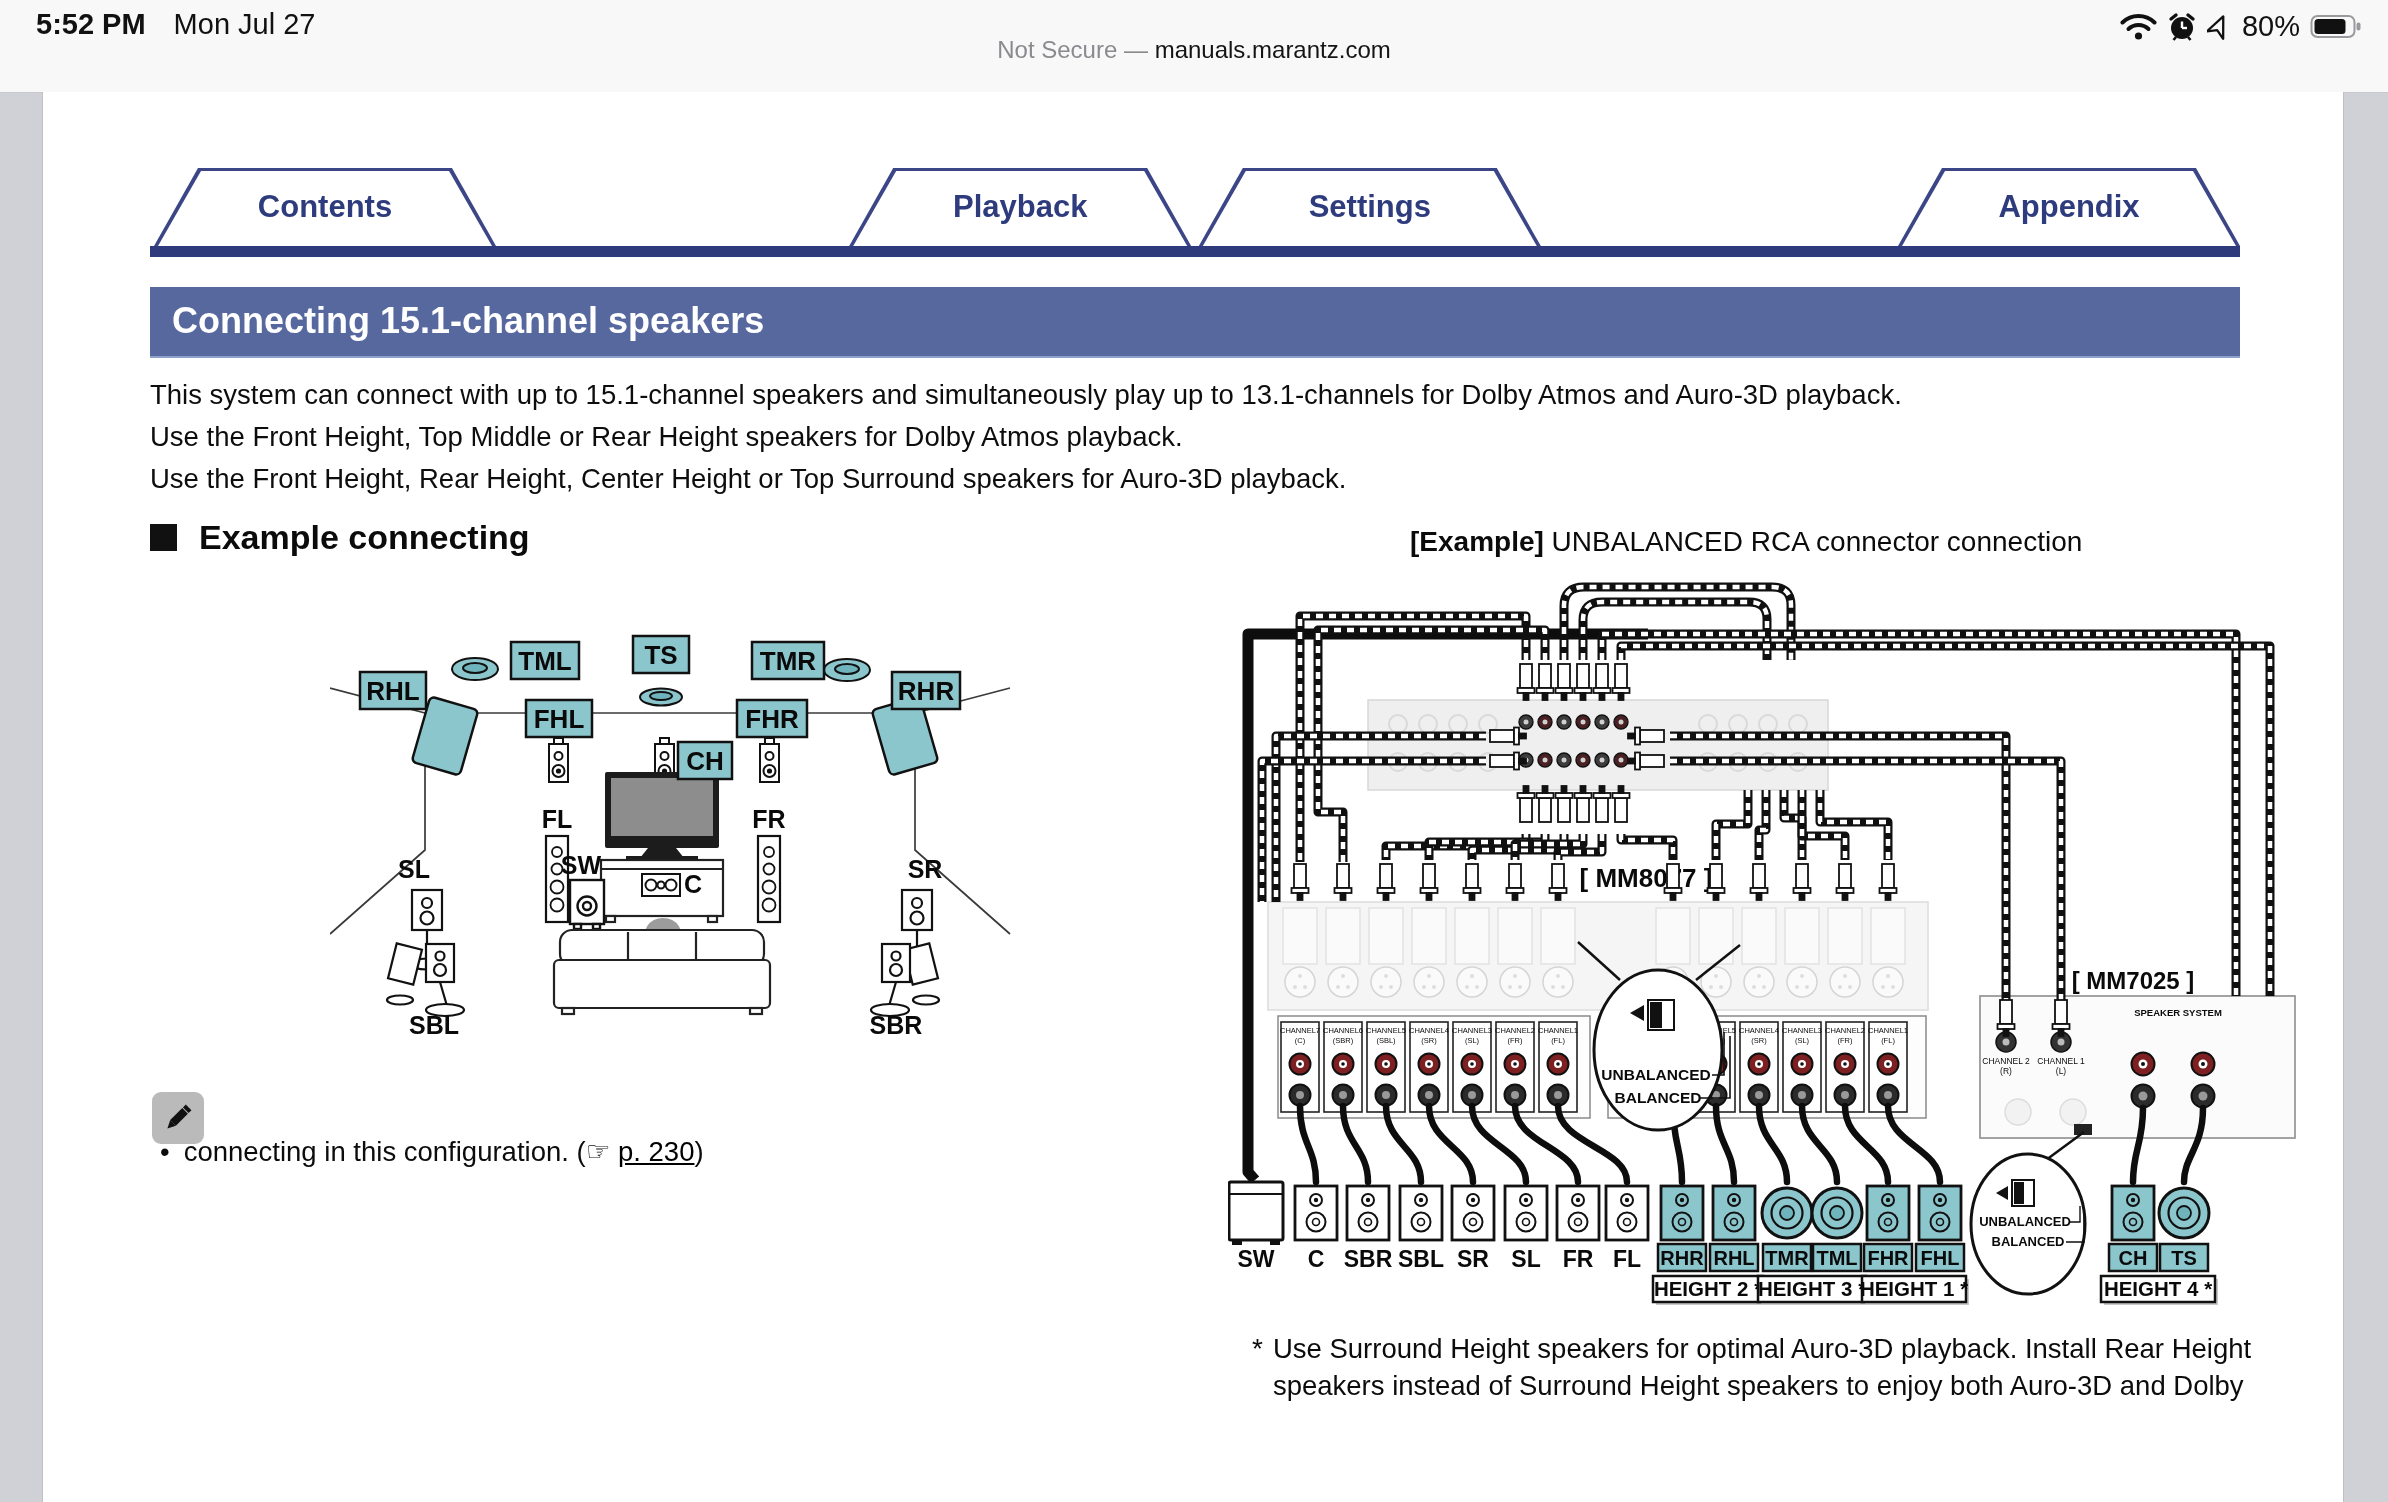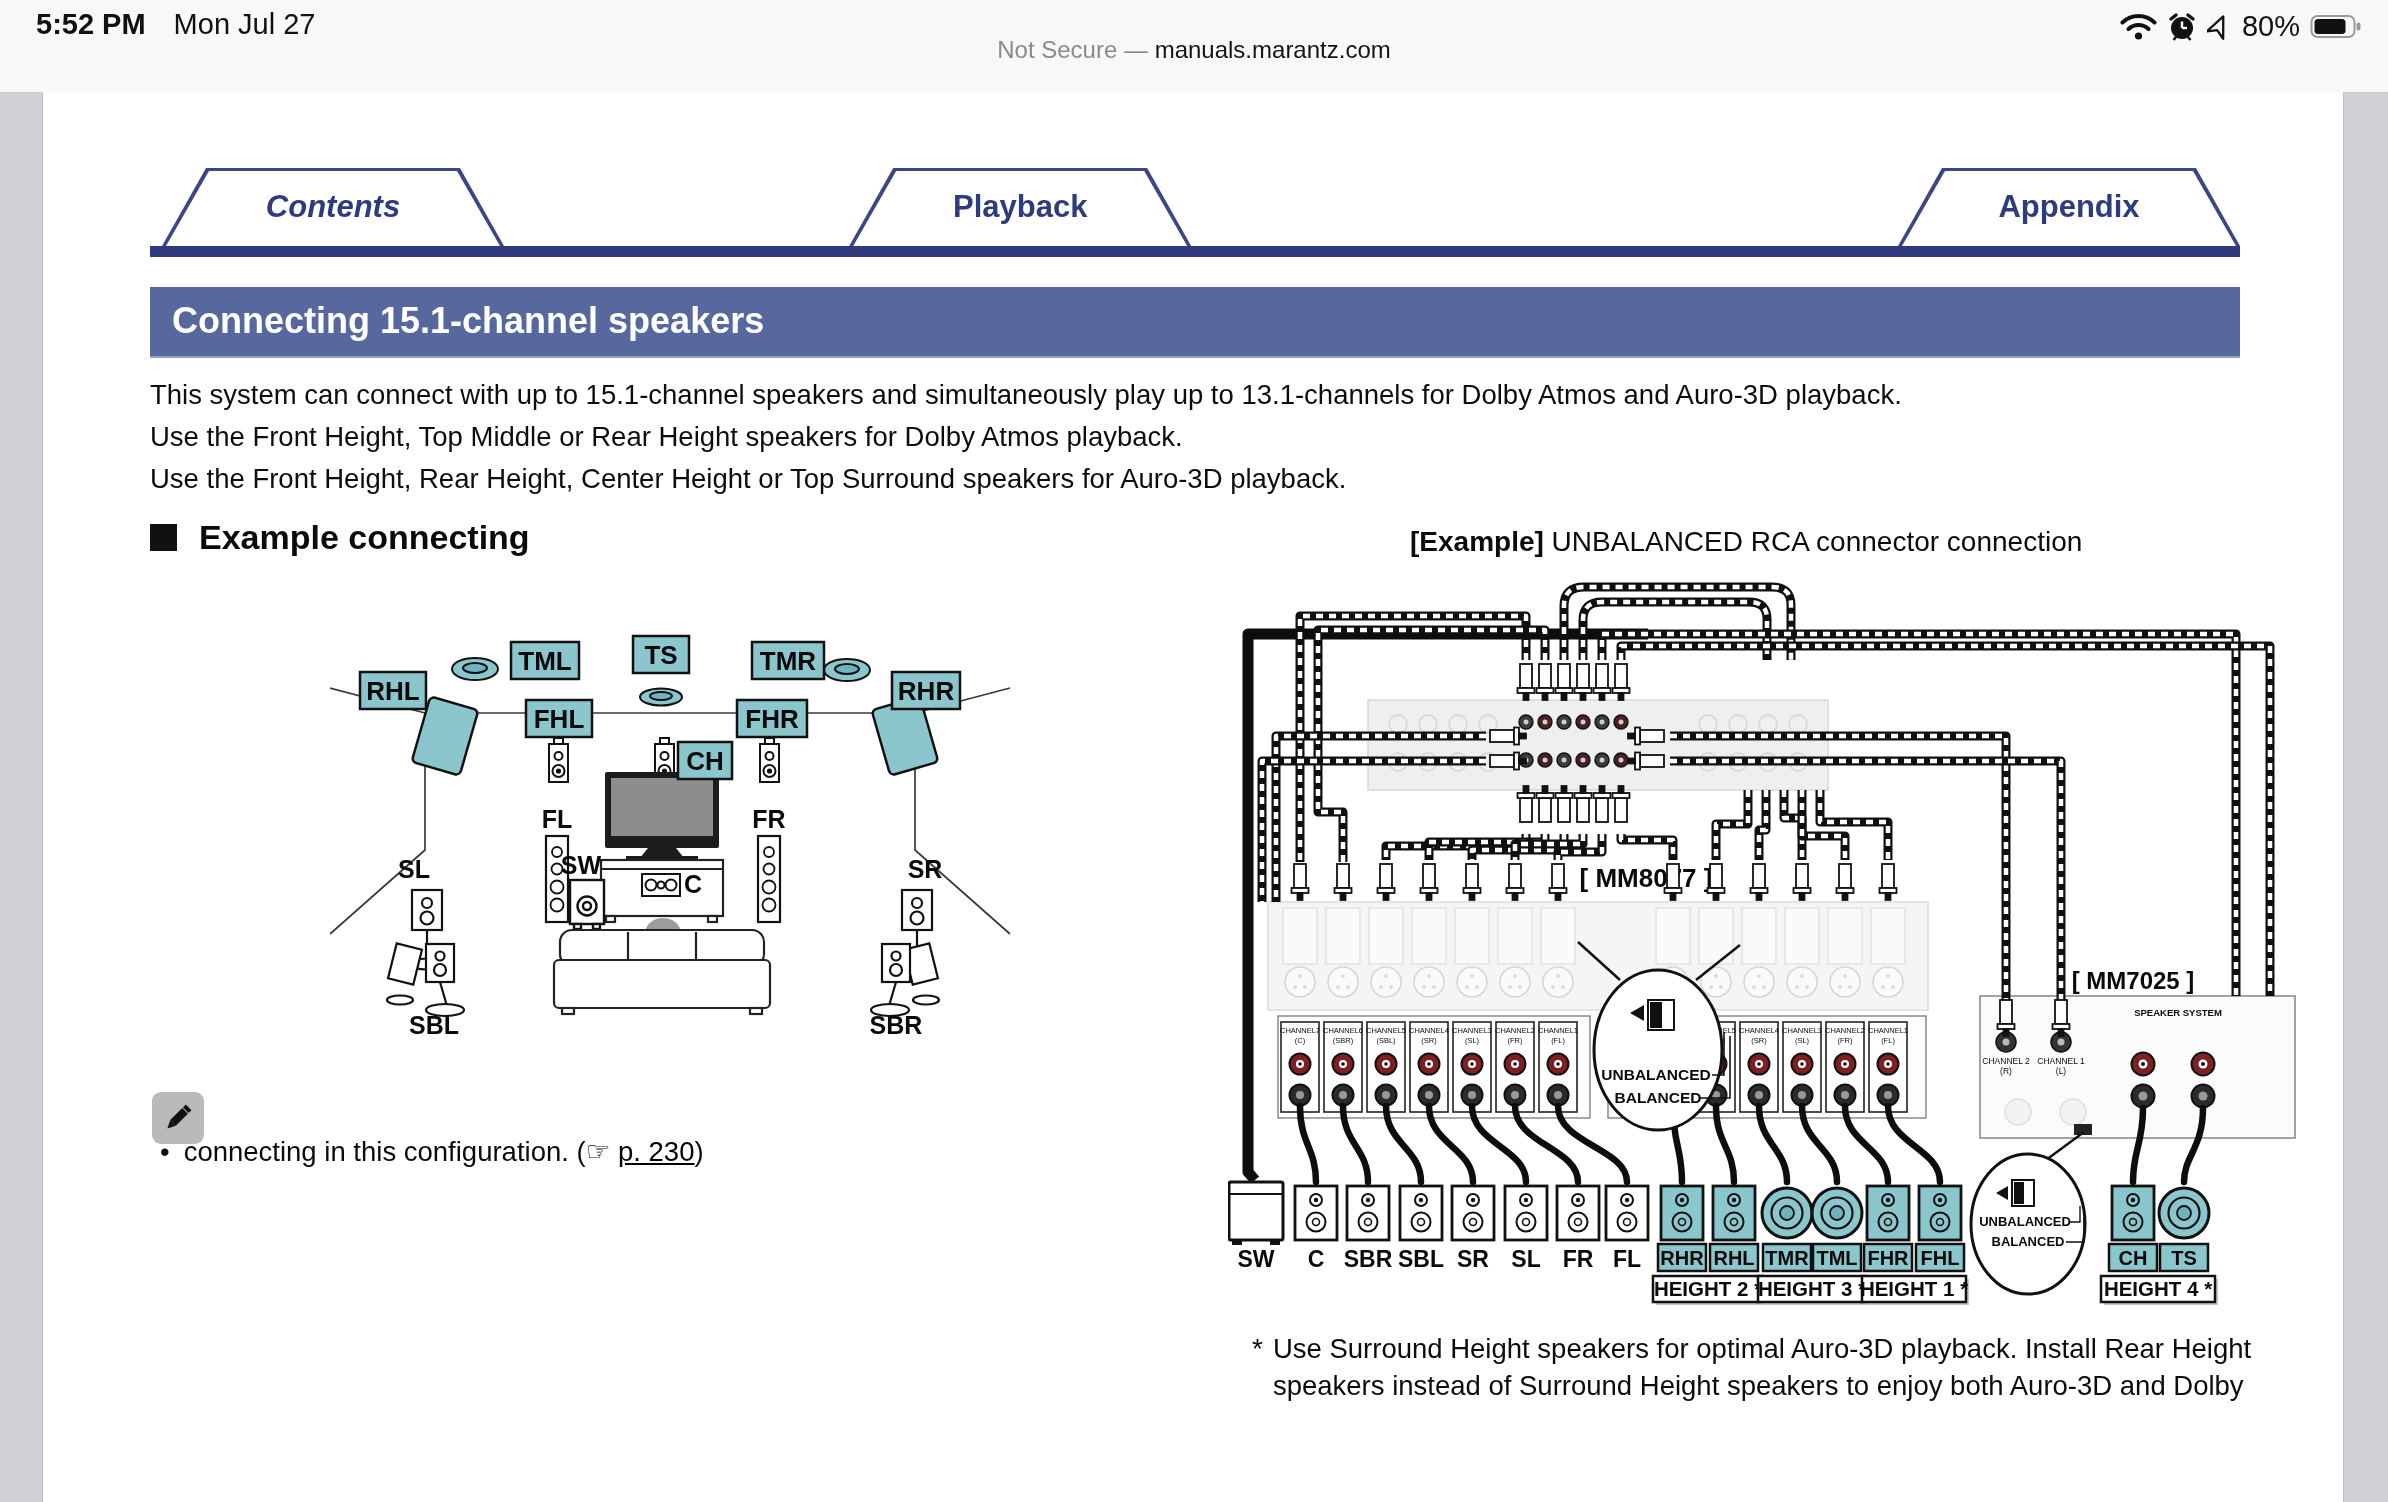--- a/index.html
+++ b/index.html
@@ -84,29 +84,34 @@
       </svg>
     </div>
     <div class="urlbar">
       <span>Not Secure</span><span> — </span><span class="url-host">manuals.marantz.com</span>
     </div>
   </div>
 
   <div class="page"></div>
 
   <div class="tabbar" id="tabbar">
-      <div class="tab" style="left: 12px; width: 342px; font-style: italic;">
+      <div class="tab" style="left: 4px; width: 342px;">
         <div class="tab-outer"></div>
         <div class="tab-inner"></div>
         <div class="tab-label">Contents</div>
       </div>
       <div class="tab" style="left: 699.2px; width: 342px;">
         <div class="tab-outer"></div>
         <div class="tab-inner"></div>
         <div class="tab-label">Playback</div>
+      </div>
+      <div class="tab" style="left: 1048.8px; width: 342px;">
+        <div class="tab-outer"></div>
+        <div class="tab-inner"></div>
+        <div class="tab-label">Settings</div>
       </div>
       <div class="tab" style="left: 1748px; width: 342px;">
         <div class="tab-outer"></div>
         <div class="tab-inner"></div>
         <div class="tab-label">Appendix</div>
       </div>
     </div>
   <div class="tab-underline"></div>
 
   <div class="titlebar">

